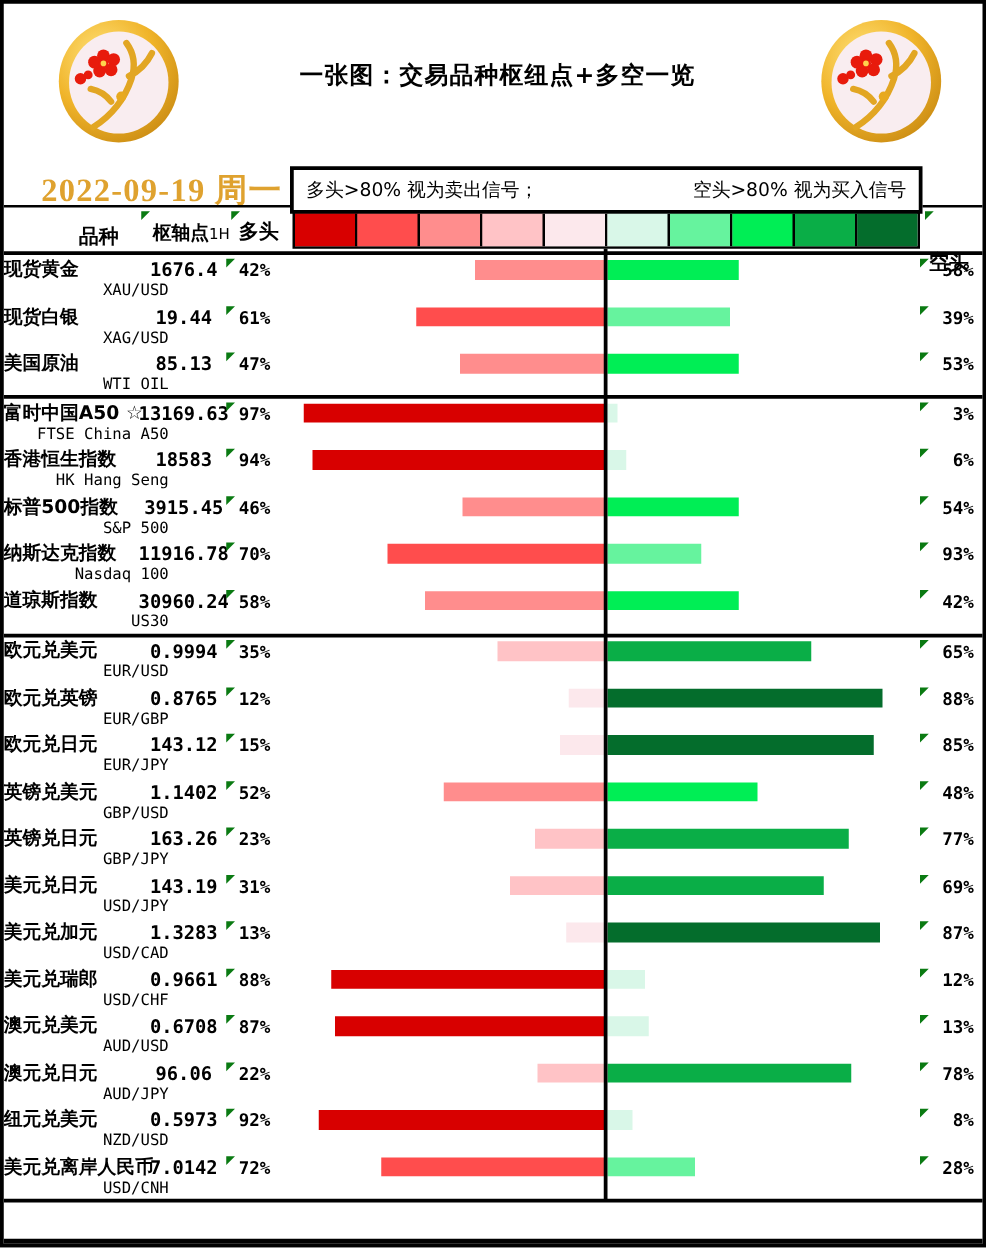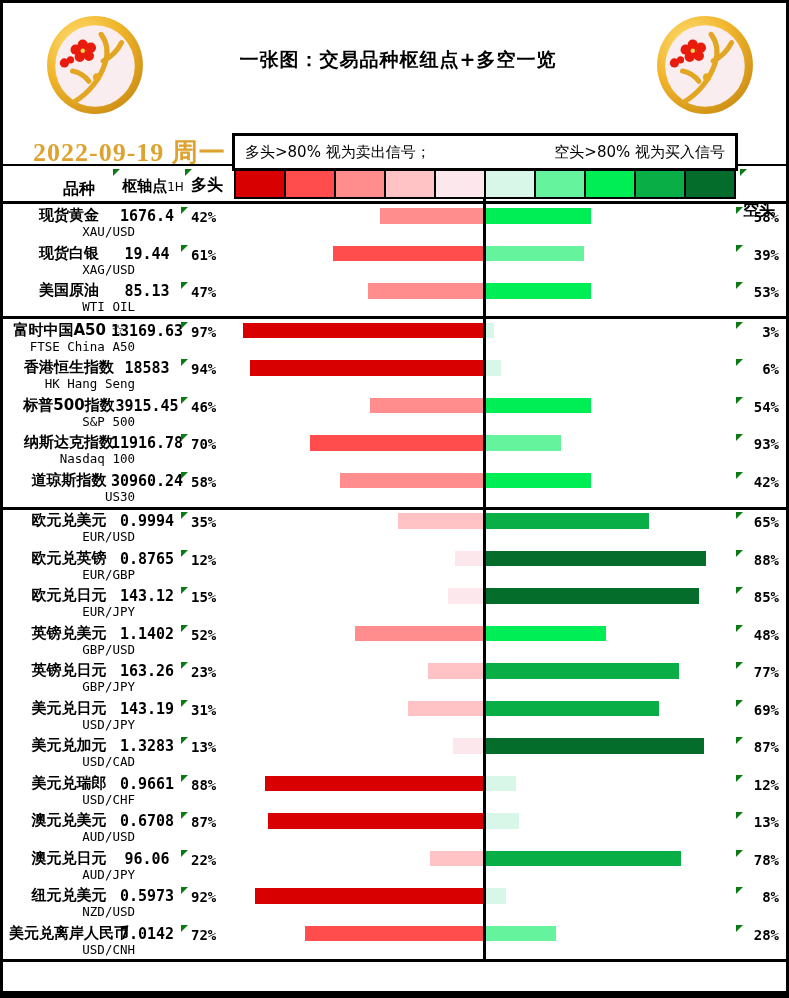--- a/index.html
+++ b/index.html
@@ -34,21 +34,21 @@
   #col-pivot{left:118px;top:174px;width:64px;text-align:center;font-size:15px;white-space:nowrap;}
   #col-pivot .suffix{font-weight:normal;font-size:12px;}
   #col-long{left:184px;top:172px;width:40px;text-align:center;font-size:16px;}
   #col-short{left:736px;top:176px;width:40px;text-align:center;font-size:16px;margin-top:21px;}
   
   #scale{left:231px;top:166px;width:502px;height:30px;display:flex;border:2px solid #000;}
   .scale-cell{flex:1 1 0;border-right:2px solid #000;}
   .scale-cell:last-child{border-right:none;}
   
   .row{position:absolute;left:0;width:789px;height:37px;}
-  .name-cn{position:absolute;left:0;top:1px;width:132px;text-align:center;
+  .name-cn{position:absolute;left:0;top:1px;width:132px;text-align:left;
            font-size:15px;font-weight:bold;white-space:nowrap;}
   .symbol{position:absolute;left:0;top:19px;width:132px;text-align:right;
           font-family:"DejaVu Sans Mono","Liberation Mono",monospace;font-size:12.5px;}
   .pivot{position:absolute;left:84px;top:2px;width:120px;text-align:center;
          font-family:"DejaVu Sans Mono","Liberation Mono",monospace;font-size:15px;font-weight:bold;}
   .pct{position:absolute;top:4px;font-size:14px;font-weight:bold;
        font-family:"DejaVu Sans Mono","Liberation Mono",monospace;}
   .pct-long{left:188px;width:44px;}
   .pct-short{left:742px;width:34px;text-align:right;}
   .tri{position:absolute;width:0;height:0;border-top:7px solid #0a7a12;border-right:7px solid transparent;}

